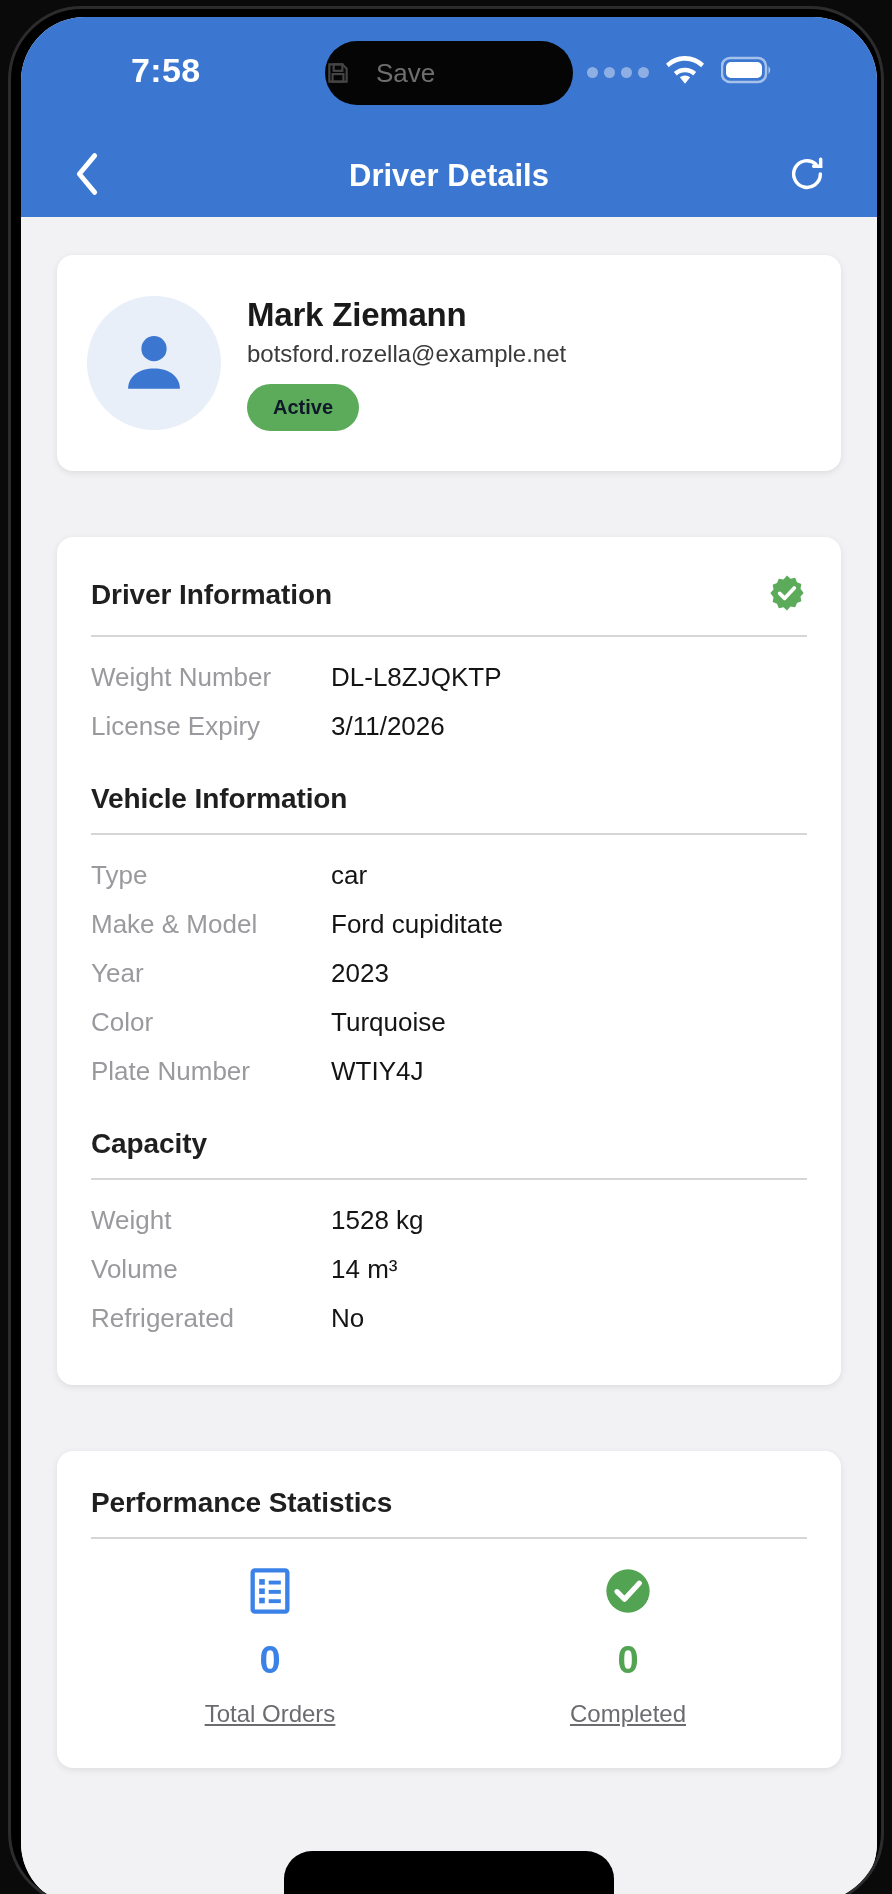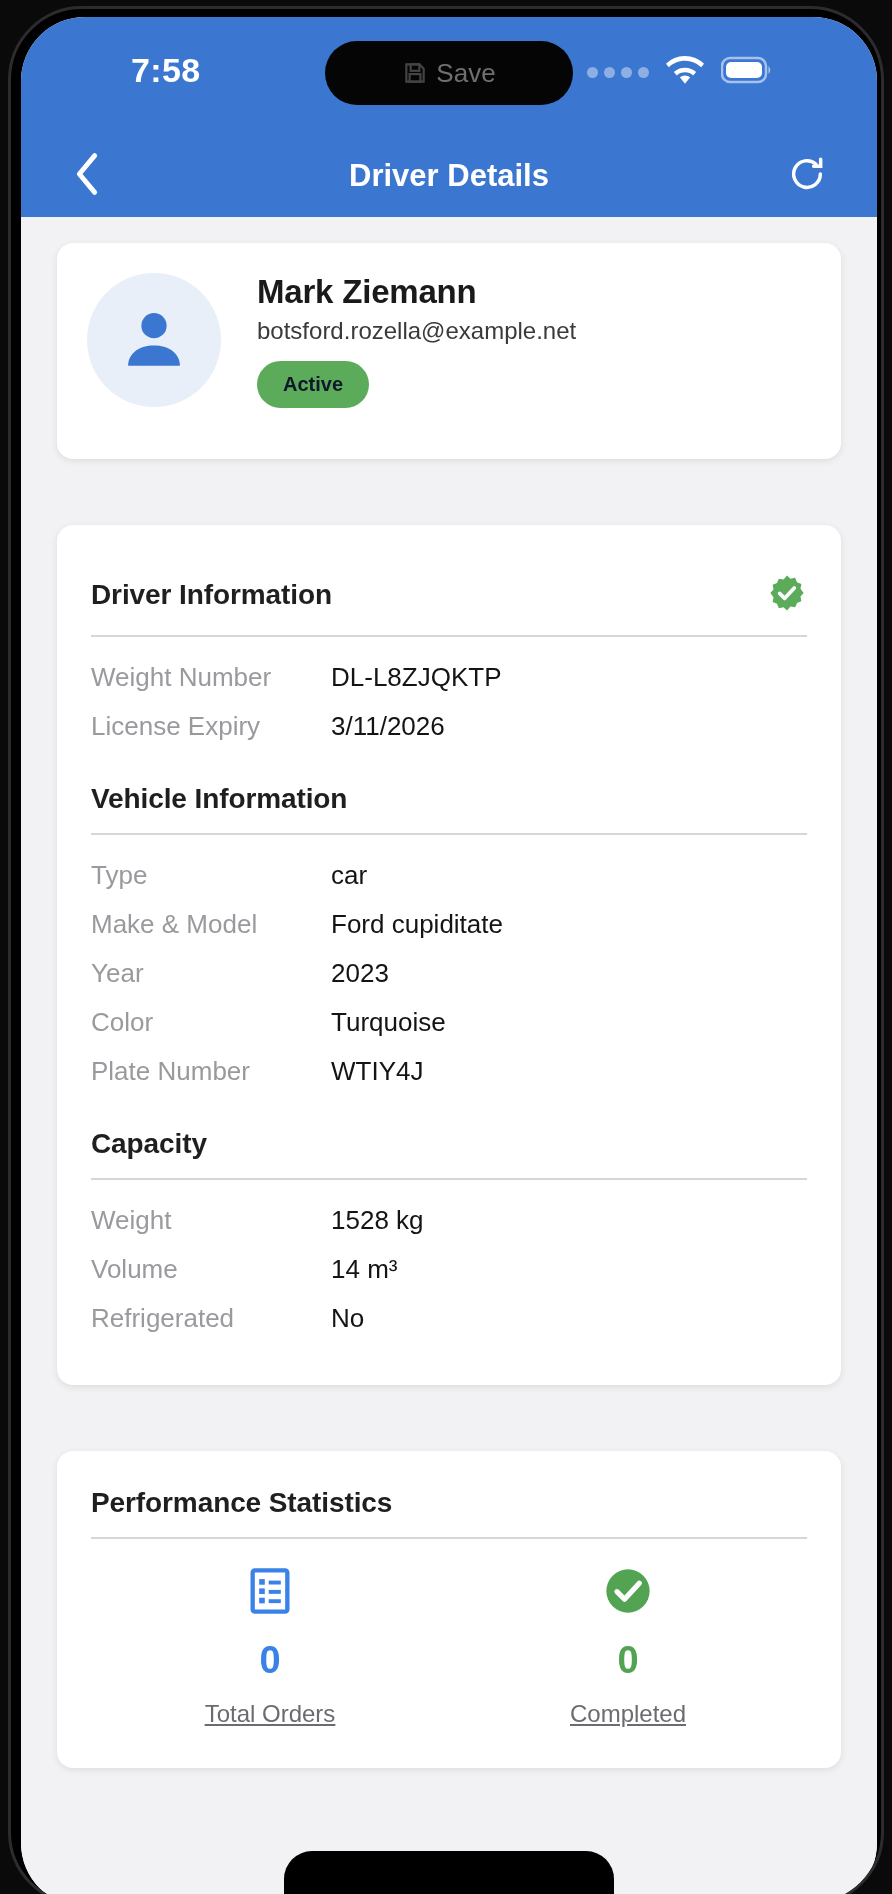--- a/index.html
+++ b/index.html
@@ -55,22 +55,22 @@
   #dynamic-island {
     position: absolute;
     left: 50%;
     transform: translateX(-50%);
     top: 24px;
     width: 248px; height: 64px;
     background: #050505;
     border-radius: 34px;
     display: flex;
     align-items: center;
-    justify-content: center;
-    gap: 8px;
+    justify-content: flex-start;
+    gap: 25px;
   }
   #island-save-icon { opacity: .35; display: flex; align-items: center; }
   #island-save-label {
     color: #8a8a8a;
     font-size: 26px;
     opacity: .8;
   }
   #status-right {
     position: absolute;
     right: 104px; top: 38px;
@@ -128,25 +128,25 @@
   }
 
   .card {
     background: #fff;
     border-radius: 16px;
     box-shadow: 0 2px 7px rgba(0,0,0,0.09);
   }
 
   
   #profile-card {
-    margin-top: 26px;
+    margin-top: 38px;
     padding: 30px 30px 30px 30px;
     display: flex;
-    align-items: flex-start;
-    gap: 36px;
+    align-items: center;
+    gap: 26px;
     min-height: 216px;
   }
   #avatar {
     width: 134px; height: 134px;
     border-radius: 50%;
     background: #e8eff9;
     display: flex;
     align-items: center;
     justify-content: center;
     flex: 0 0 auto;
@@ -176,21 +176,20 @@
 
   
   #info-card {
     margin-top: 66px;
     padding: 36px 34px 42px 34px;
   }
   .section-head-row {
     display: flex;
     align-items: center;
     justify-content: space-between;
-    margin-top: 12px;
   }
   .section-title {
     font-size: 28px;
     color: #1f1f1f;
     font-weight: bold;
     letter-spacing: -0.1px;
   }
   .section-rule {
     height: 2px;
     background: #d6d6d8;

